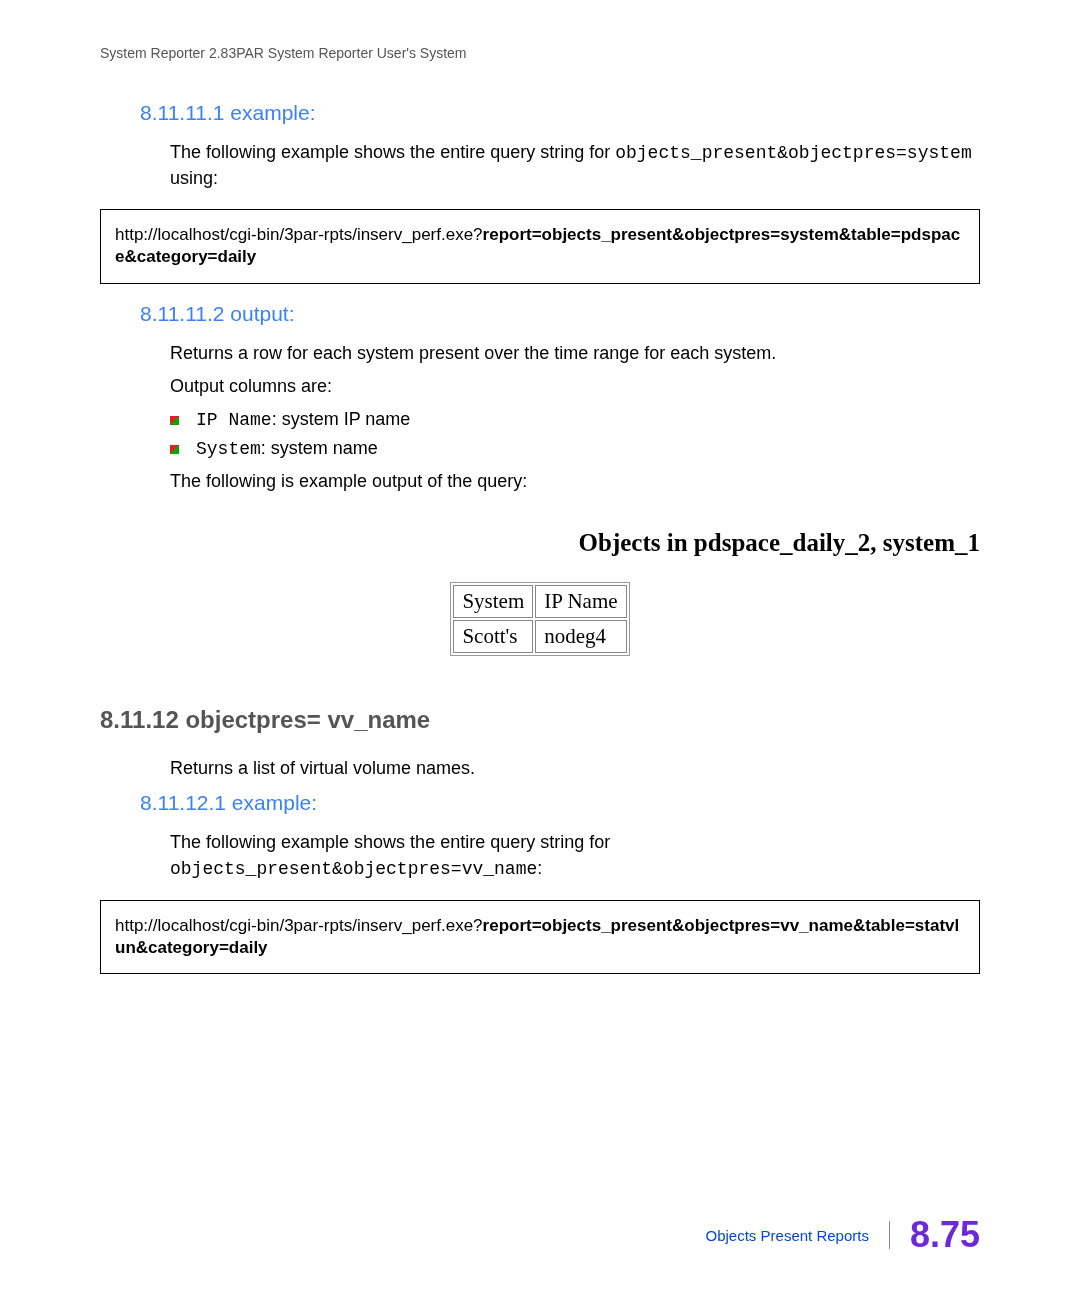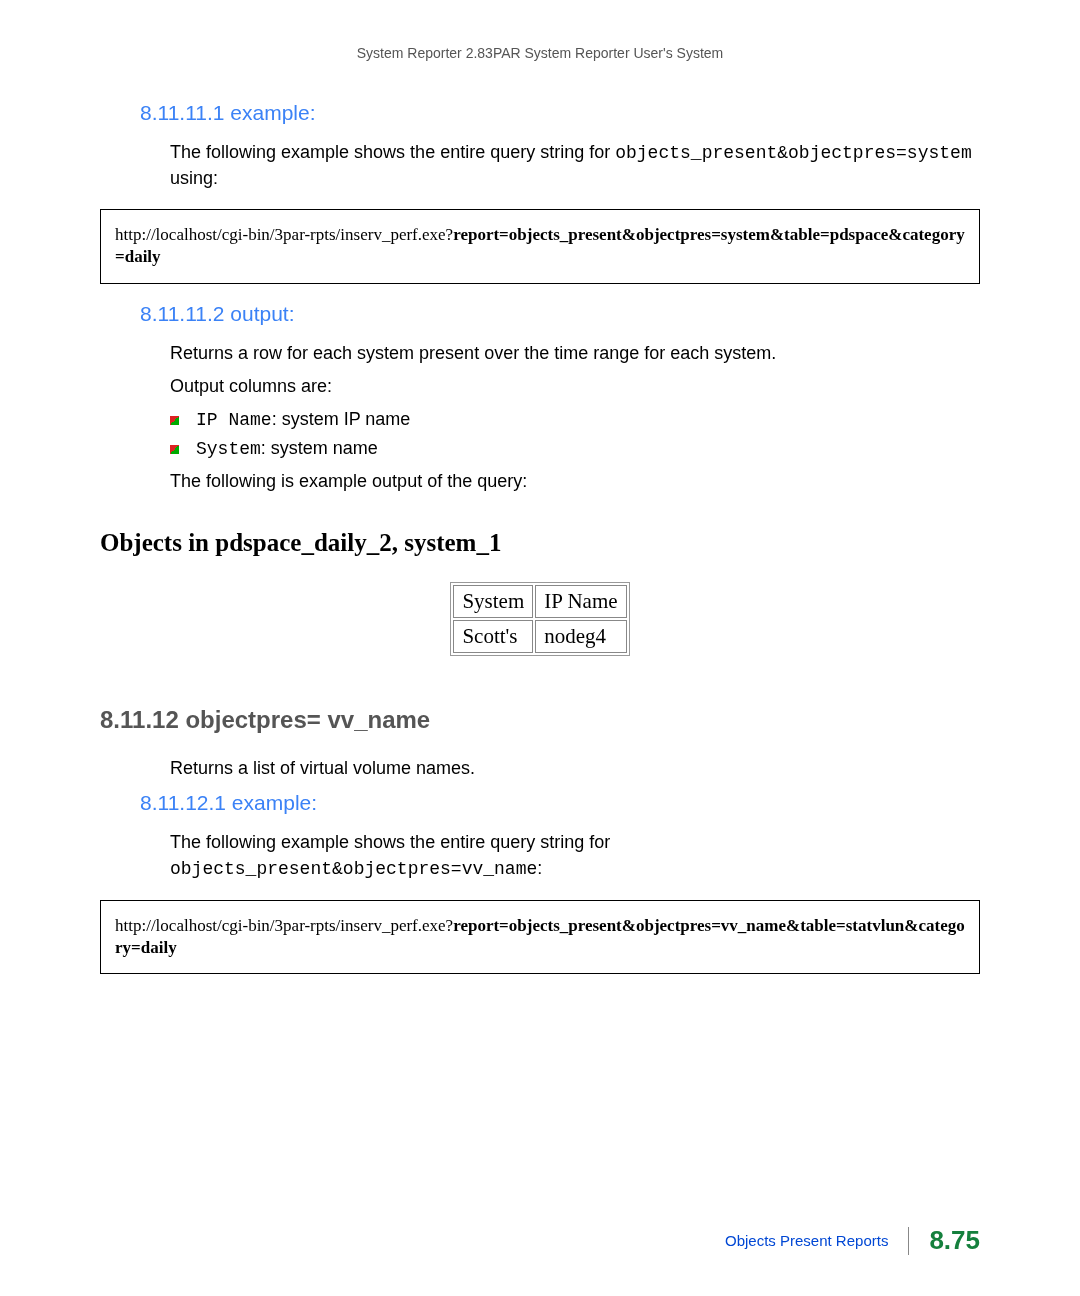--- a/index.html
+++ b/index.html
@@ -11,21 +11,21 @@
     width: 1080px;
   }
   .page {
     padding: 45px 100px 40px 100px;
     box-sizing: border-box;
     min-height: 1296px;
     position: relative;
   }
   .running-head {
     display: flex;
-    justify-content: center;
+    justify-content: flex-start;
     font-size: 14px;
     color: #555;
     margin-bottom: 40px;
   }
   h3.section {
     font-size: 21px;
     font-weight: 400;
     color: #3b82f6;
     margin: 10px 0 15px 40px;
   }
@@ -38,21 +38,21 @@
   p.body {
     font-size: 18px;
     line-height: 1.4;
     margin: 8px 0 8px 70px;
   }
   .mono { font-family: "Courier New", monospace; }
   .codebox {
     border: 1px solid #000;
     padding: 14px 14px;
     margin: 18px 0 18px 0;
-    font-family: Liberation Serif, serif;
+    font-family: Liberation Sans, sans-serif;
     font-size: 17px;
     line-height: 1.3;
     word-break: break-all;
   }
   .codebox .bold { font-weight: 700; }
   ul.bullets {
     list-style: none;
     padding: 0;
     margin: 10px 0 10px 70px;
   }
@@ -68,21 +68,21 @@
     left: 0;
     top: 7px;
     width: 9px;
     height: 9px;
     background: linear-gradient(135deg, #d22 0%, #d22 50%, #0a0 50%, #0a0 100%);
   }
   .caption {
     font-family: "Times New Roman", serif;
     font-weight: 700;
     font-size: 25px;
-    text-align: left;
+    text-align: right;
     margin: 35px 0 25px 0;
   }
   .tblwrap { display:flex; justify-content:center; margin-bottom: 20px; }
   table.output {
     border-collapse: separate;
     border-spacing: 2px;
     border: 1px solid #999;
     font-family: "Times New Roman", serif;
     font-size: 21px;
   }
@@ -103,23 +103,23 @@
     color: #0047d4;
     font-weight: 400;
     font-size: 15px;
   }
   .footer-sep {
     width: 1px;
     height: 28px;
     background: #888;
   }
   .footer-page {
-    font-size: 26px;
+    font-size: 36px;
     font-weight: 700;
-    color: #15803d;
+    color: #6d28d9;
   }
 </style>
 </head>
 <body>
 
 <div class="page">
 
   <div class="running-head">
     <span>System Reporter 2.8</span>
     <span>3PAR System Reporter User's System</span>

